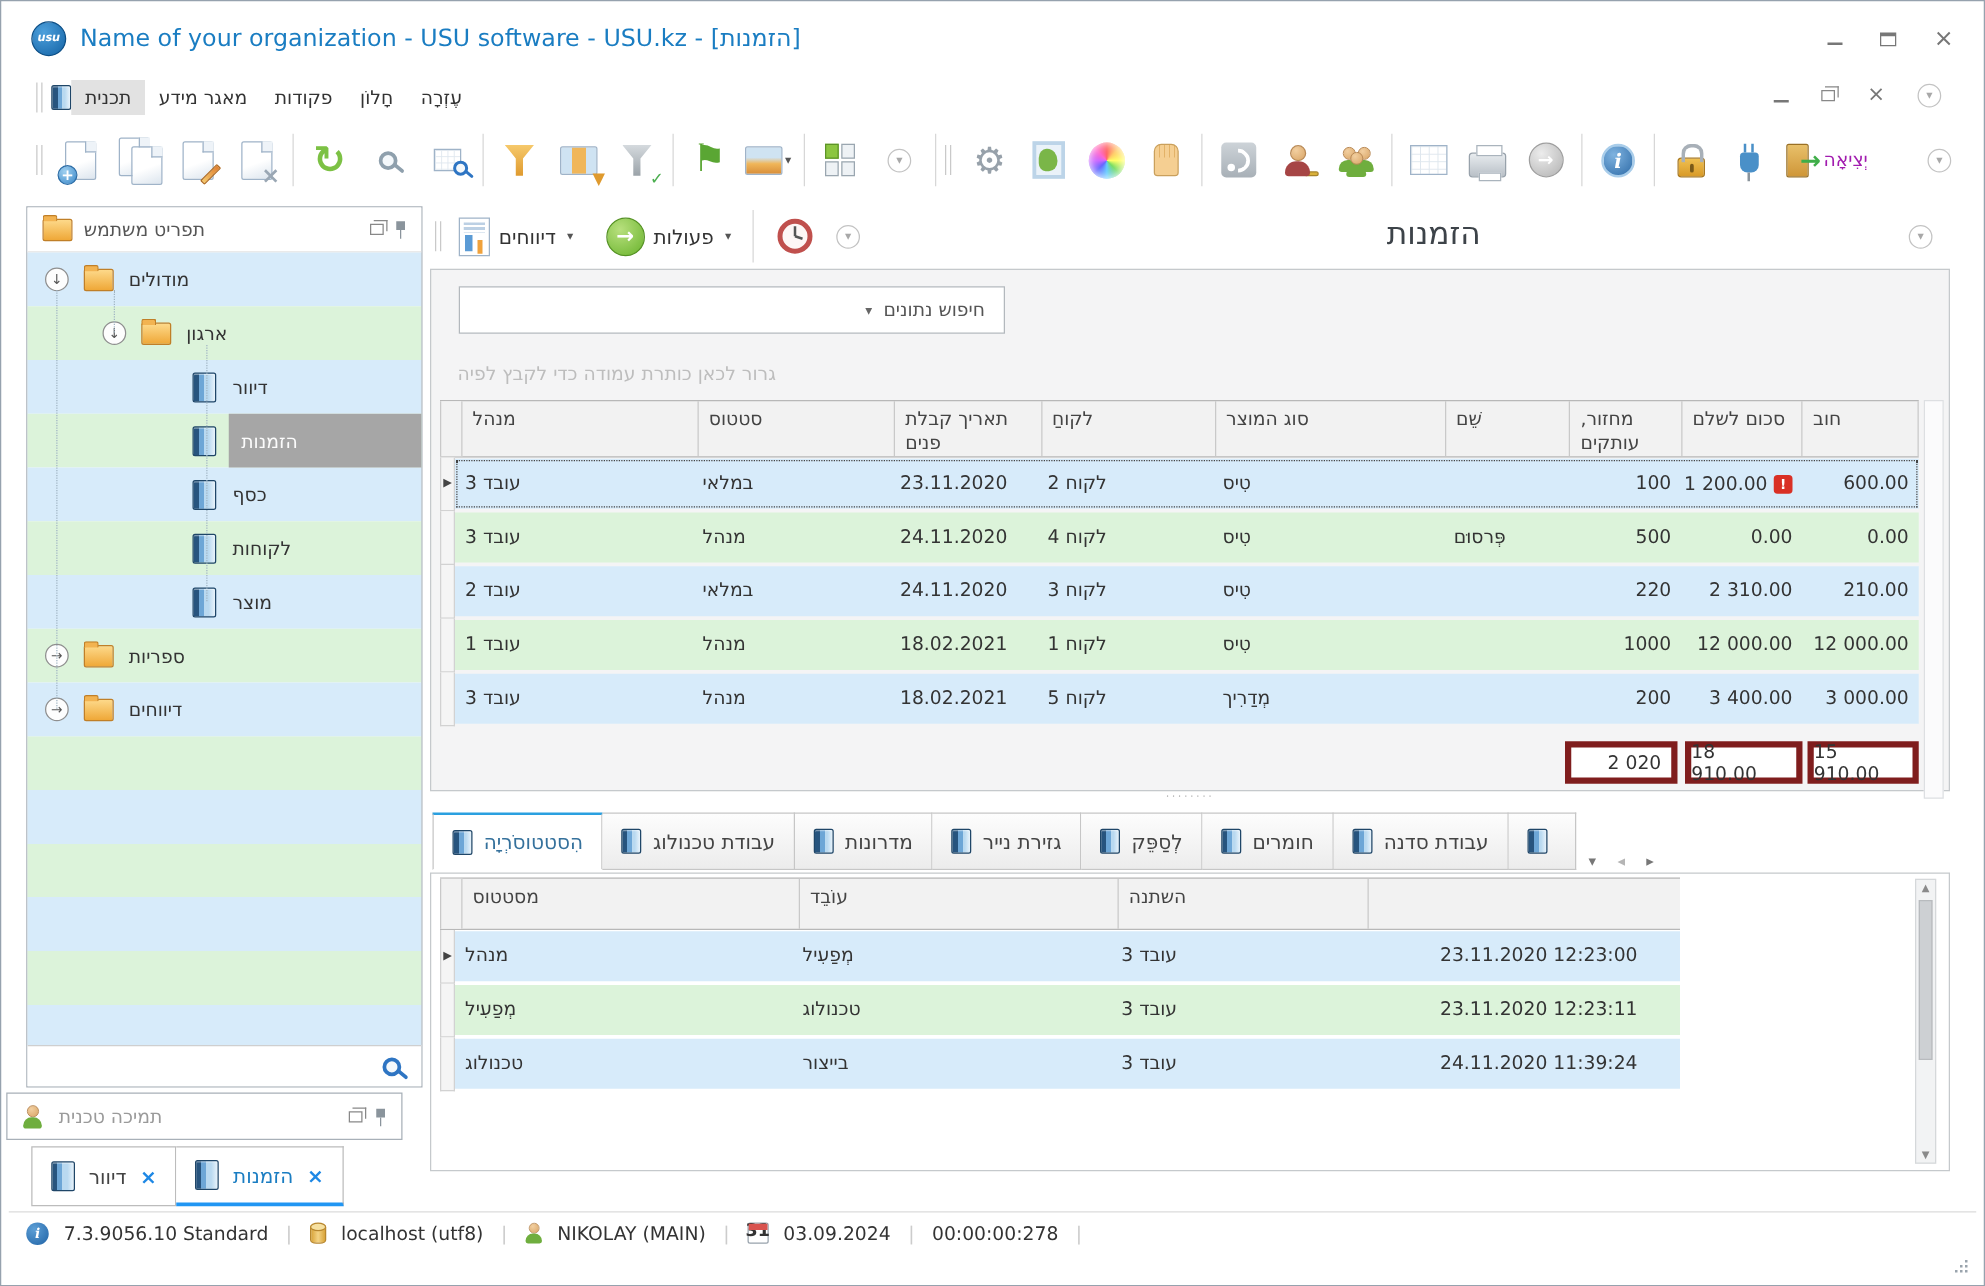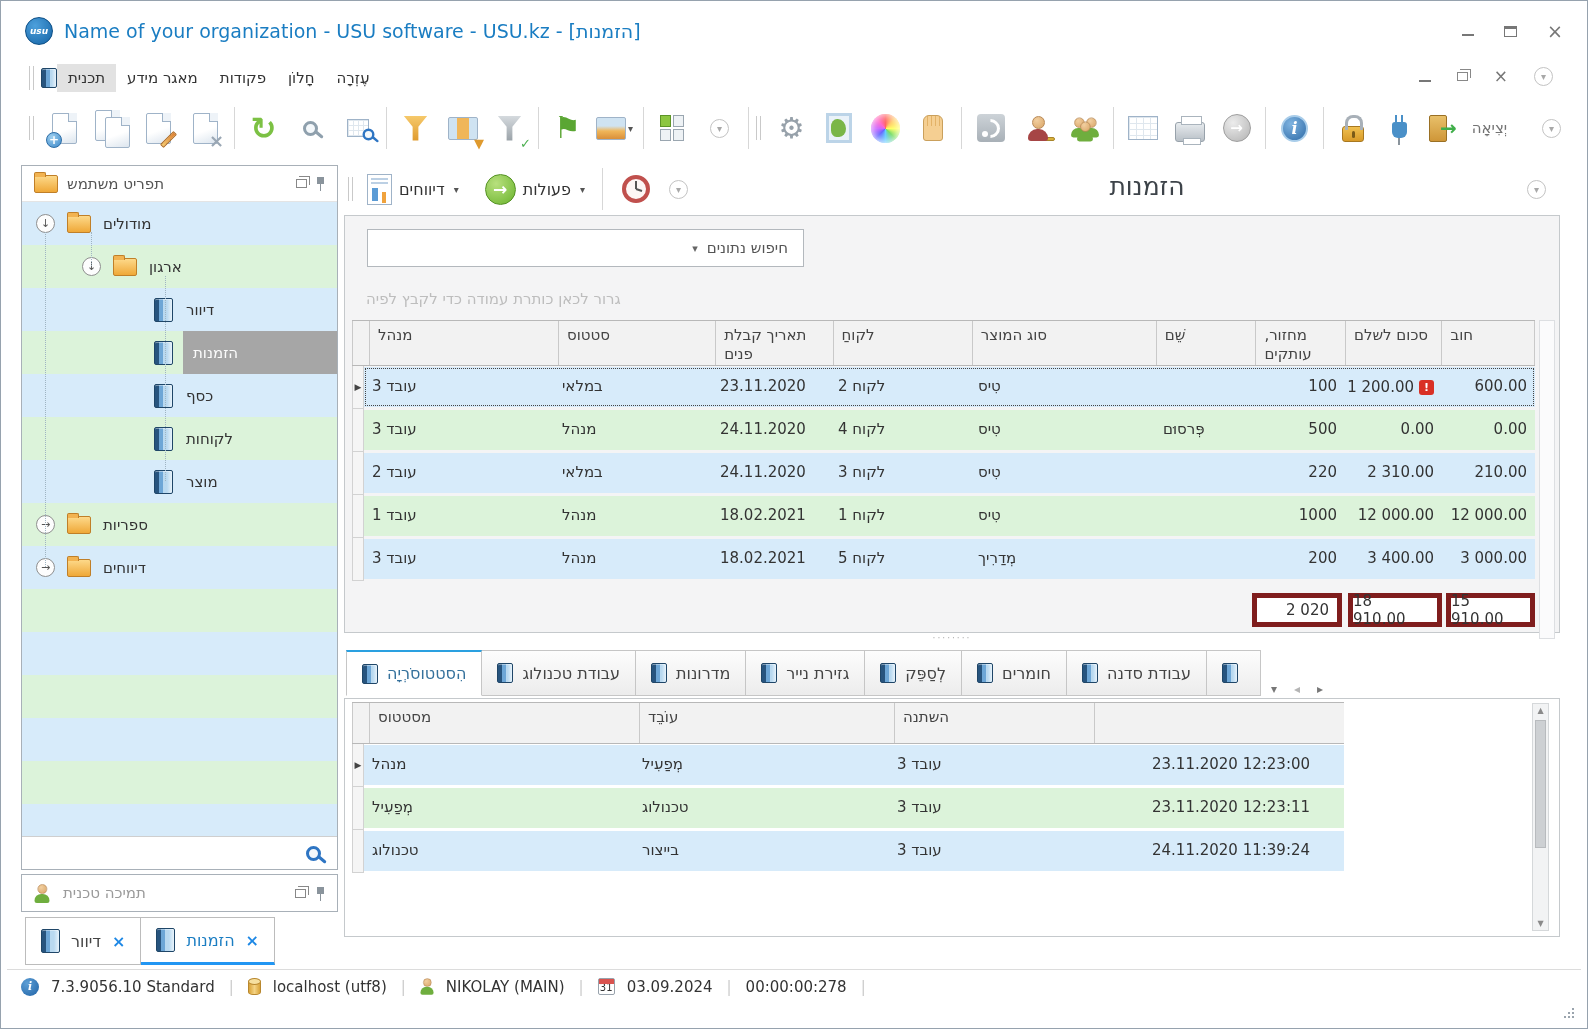--- a/index.html
+++ b/index.html
@@ -74,21 +74,21 @@
   .acir{width:28px;height:28px;border-radius:50%;background:radial-gradient(circle at 35% 30%,#ececec,#b2b2b2);border:1px solid #9e9e9e;color:#fff;font-weight:bold;font-size:15px;display:flex;align-items:center;justify-content:center}
   .inf{width:27px;height:27px;border-radius:50%;background:radial-gradient(circle at 35% 30%,#7fb3e0,#2f6ca8);border:2px solid #a9cdea;color:#fff;font-family:"DejaVu Serif",serif;font-weight:bold;font-style:italic;font-size:16px;display:flex;align-items:center;justify-content:center}
   .lock{width:22px;height:16px;background:linear-gradient(#f0c050,#d89a28);border:1px solid #a87820;border-radius:3px;position:relative;margin-top:11px}
   .lock::before{content:"";position:absolute;left:2px;top:-12px;width:12px;height:12px;border:3px solid #a8b0b8;border-bottom:none;border-radius:8px 8px 0 0}
   .lock::after{content:"";position:absolute;left:9px;top:4px;width:3px;height:7px;background:#7a5a18;border-radius:2px}
   .plug{width:15px;height:16px;background:#4a90c8;border-radius:3px 3px 6px 6px;position:relative;margin-top:4px}
   .plug::before{content:"";position:absolute;top:-7px;left:3px;width:2px;height:7px;background:#4a90c8;box-shadow:6px 0 #4a90c8}
   .plug::after{content:"";position:absolute;bottom:-7px;left:6px;width:2px;height:7px;background:#8a949c}
   .door{width:18px;height:27px;background:linear-gradient(#e8c06a,#cf9638);border:1px solid #9a7024;border-radius:2px}
   .garrow{color:#3fae49;font-weight:bold;font-size:20px;margin-left:-7px}
-  .exit-label{direction:rtl;color:#737373;margin-left:15px;white-space:nowrap}
+  .exit-label{direction:rtl;color:#a21caf;margin-left:2px;white-space:nowrap}
   .tb-overflow{margin-left:auto}
 
   
   .sidebar{position:absolute;left:20px;top:164px;width:317px;height:705px;border:1px solid #a8b0b8;background:#fff}
   .sb-head{height:36px;display:flex;align-items:center;padding:0 12px;gap:9px;background:#fff;border-bottom:1px solid #e4e4e4}
   .fld{width:24px;height:18px;background:linear-gradient(#fdd98a,#efa838);border:1px solid #c07f28;border-radius:2px;position:relative;flex:0 0 auto}
   .fld::before{content:"";position:absolute;left:-1px;top:-4px;width:10px;height:4px;background:#f2b351;border:1px solid #c07f28;border-bottom:none;border-radius:2px 2px 0 0}
   .sb-title{color:#555;direction:rtl}
   .sb-sp{flex: 1}
   .pin{width:9px;height:15px;position:relative}
@@ -99,21 +99,21 @@
   .trow.blue{background:#d7ebfa}.trow.green{background:#dcf3da}
   .lv0{padding-left:14px}.lv1{padding-left:60px}.lv2{padding-left:132px}
   .texp{width:19px;height:19px;border:1px solid #8f8f8f;border-radius:50%;font-size:11px;color:#555;display:flex;align-items:center;justify-content:center;background:#fdfdfd;margin-right:12px;flex:0 0 auto}
   .tree .fld{margin-right:12px}
   .tree .bk{margin-right:13px}
   .tlbl{direction:rtl;color:#333}
   .tsel{flex:1;align-self:stretch;display:flex;align-items:center;background:#a6a6a6;color:#fcfcfc;padding:0 10px;margin-left:-3px}
   .dotline{position:absolute;border-left:1px dotted #9fb4c2;pointer-events:none}
   .tree-filler{height:248px;background:repeating-linear-gradient(#dcf3da 0 43px,#d7ebfa 43px 86px)}
   .sb-search{position:absolute;left:0;right:0;bottom:0;height:33px;background:#fff;border-top:1px solid #cfcfcf;display:flex;align-items:center;justify-content:flex-end;padding-right:16px}
-  .support{position:absolute;left:20px;top:873px;width:317px;height:38px;border:1px solid #a8b0b8;background:#fff;display:flex;align-items:center;gap:10px;padding:0 12px}
+  .support{position:absolute;left:4px;top:873px;width:317px;height:38px;border:1px solid #a8b0b8;background:#fff;display:flex;align-items:center;gap:10px;padding:0 12px}
   .support .person{transform:scale(.75);margin-left:-3px}
   .support-title{color:#9a9a9a;direction:rtl}
 
   
   .main{position:absolute;left:341px;top:164px;width:1220px;height:772px}
   .subbar{height:48px;display:flex;align-items:center;gap:7px;padding-left:4px;position:relative}
   .rpt{width:25px;height:31px;background:#fff;border:1px solid #9fb3c8;position:relative}
   .rpt::before{content:"";position:absolute;left:3px;top:3px;right:3px;height:8px;background:repeating-linear-gradient(#bcd0e4 0 2px,transparent 2px 4px)}
   .rpt::after{content:"";position:absolute;left:4px;bottom:3px;width:6px;height:13px;background:#5b9bd5;box-shadow:9px 3px 0 -1px #f0a23c}
   .gact{width:31px;height:31px;border-radius:50%;background:radial-gradient(circle at 35% 30%,#b8e07e,#69b32c);border:1px solid #559224;color:#fff;font-weight:bold;font-size:17px;display:flex;align-items:center;justify-content:center}
@@ -180,21 +180,21 @@
   
   .statusbar{position:absolute;left:6px;right:6px;top:968px;height:34px;border-top:1px solid #dcdcdc;display:flex;align-items:center;gap:14px;padding:0 14px;background:#fff}
   .ssep{color:#ccc}
   .sitem{display:flex;align-items:center;gap:12px;color:#333}
   .sinf{width:18px;height:18px;border-radius:50%;background:radial-gradient(circle at 35% 30%,#5d9fd6,#1f62a5);color:#fff;font-size:11px;font-weight:bold;font-style:italic;display:flex;align-items:center;justify-content:center;font-family:"DejaVu Serif",serif}
   .db{width:13px;height:16px;background:linear-gradient(90deg,#d9a43a,#f4d384 50%,#d9a43a);border:1px solid #b8872e;border-radius:5px/3px;position:relative}
   .db::before{content:"";position:absolute;left:-1px;right:-1px;top:-2px;height:5px;background:#f6e0a0;border:1px solid #b8872e;border-radius:50%}
   .sperson{transform:scale(.66);margin:0 -4px}
   .cal{width:17px;height:17px;background:#fff;border:1px solid #98a2ac;border-radius:2px;position:relative;display:flex;align-items:flex-end;justify-content:center}
   .cal::before{content:"";position:absolute;top:0;left:0;right:0;height:5px;background:#d9534f}
-  .cal span{font-size:10px;font-weight:normal;color:#333;line-height:1.2}
+  .cal span{font-size:14px;font-weight:bold;color:#333;line-height:1.2}
   .rgrip{position:absolute;right:10px;bottom:8px;width:14px;height:14px}
   .rgrip::before{content:"";position:absolute;width:2px;height:2px;background:#9aa4ad;bottom:2px;left:1px;box-shadow:4px 0 #9aa4ad,8px 0 #9aa4ad,8px -4px #9aa4ad,8px -8px #9aa4ad,4px -4px #9aa4ad}
 </style>
 </head>
 <body>
 
 <div class="window">
 
   <div class="titlebar">
     <div class="logo">usu</div>

